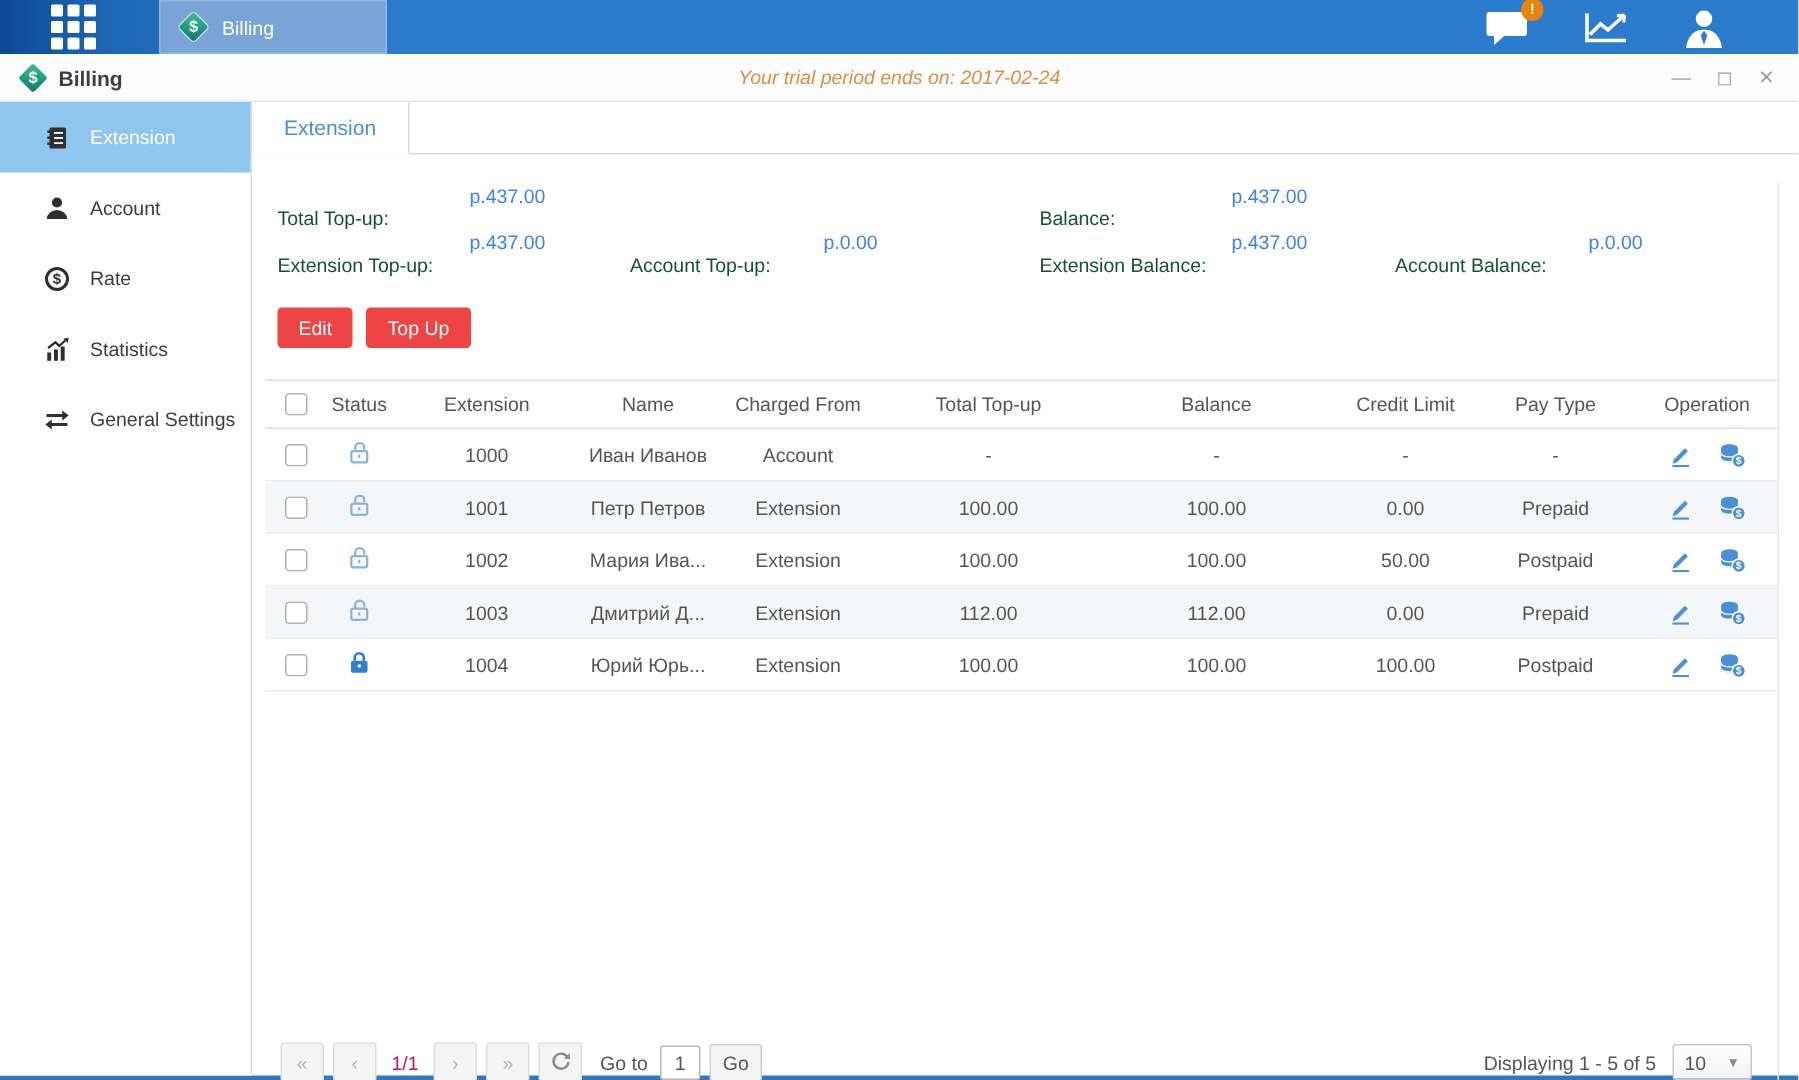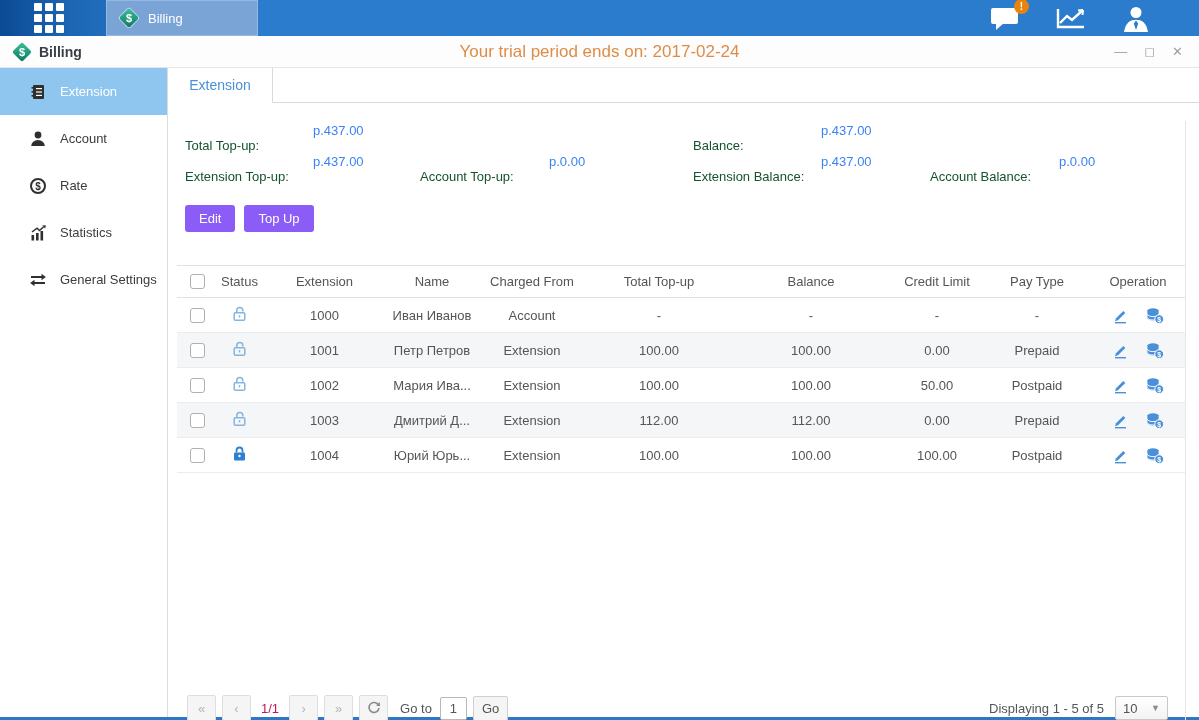--- a/index.html
+++ b/index.html
@@ -15,21 +15,21 @@
   .diamond .shape { position:absolute; left:3px; top:3px; width:14px; height:14px; transform:rotate(45deg); background:linear-gradient(135deg,#3cc295 0%,#1e9a7c 55%,#14745e 100%); border-radius:2px; box-shadow:0 0 0 1px rgba(255,255,255,.55); }
   .diamond .dollar { position:absolute; left:0; top:0; width:20px; height:20px; display:flex; align-items:center; justify-content:center; color:#fff; font-weight:bold; font-size:11px; }
   .taskbar-right { position:absolute; right:48px; top:0; height:36px; display:flex; align-items:center; gap:34px; }
   .tb-icon { position:relative; cursor:pointer; display:flex; }
   .badge { position:absolute; top:-6px; right:-8px; width:15px; height:15px; border-radius:50%; background:#e8830c; color:#fff; font-size:10px; font-weight:bold; display:flex; align-items:center; justify-content:center; }
 
   
   .titlebar { height:32px; background:#fdfdfd; border-bottom:1px solid #e3e6ea; display:flex; align-items:center; position:relative; }
   .title-left { display:flex; align-items:center; gap:7px; margin-left:12px; }
   .title-left .ttl { font-size:14px; font-weight:bold; color:#3a3f45; }
-  .trial { position:absolute; left:0; right:0; text-align:center; color:#de8c46; font-size:17px; pointer-events:none; }
+  .trial { position:absolute; left:0; right:0; text-align:center; color:#de8c46; font-size:13px; pointer-events:none;font-style:italic; }
   .win-controls { position:absolute; right:16px; display:flex; gap:17px; }
   .win-controls span { color:#9aa0a6; font-size:13px; cursor:pointer; line-height:1; }
 
   
   .body-row { display:flex; height:649px;justify-content:center; }
   .sidebar { width:169px; border-right:1px solid #dcdcdc; background:#fff; flex:0 0 auto; }
   .side-item { height:47px; display:flex; align-items:center; padding-left:30px; gap:13px; font-size:13px; color:#3c3c3c; cursor:pointer; }
   .side-item.active { background:#8fc6f0; color:#fff; }
   .side-item svg { flex:0 0 auto; }
   .content { flex:1; position:relative; }
@@ -41,24 +41,24 @@
   .inner { margin-left:9px; margin-right:14px; border-right:1px solid #e7e7e7; position:relative; height:614px; }
 
   
   .summary { position:relative; height:62px; margin-top:18px; font-size:13px; }
   .summary span { position:absolute; white-space:nowrap; color:#3b82f6; }
   .summary .lbl { font-weight:normal; color:#14532d;margin-top:15px; }
   .r1 { top:2px; } .r2 { top:33px; }
 
   
   .btnrow { margin-top:22px; padding-left:8px; display:flex; gap:9px; }
-  .btn { background:#8b5cf6; color:#fff; border:none; font-size:13px; font-family:"Liberation Sans",sans-serif; height:27px; padding:0 14px; border-radius:3px; cursor:pointer; }
-
-  
-  .tbl { margin-top:33px; width:1008px; font-size:13px; color:#555; }
+  .btn { background:#ef4444; color:#fff; border:none; font-size:13px; font-family:"Liberation Sans",sans-serif; height:27px; padding:0 14px; border-radius:3px; cursor:pointer; }
+
+  
+  .tbl { margin-top:21px; width:1008px; font-size:13px; color:#555; }
   .trow { display:grid; grid-template-columns:40px 45px 125px 90px 110px 144px 160px 92px 108px 94px; align-items:center; }
   .thead { height:33px; border-top:1px solid #e0e0e0; border-bottom:1px solid #e0e0e0; color:#555; }
   .cell { text-align:center; overflow:hidden; white-space:nowrap; }
   .row { height:35px; border-bottom:1px solid #ececec; }
   .row:nth-child(even) { background:#f5f6f7; }
   .cb { width:15px; height:15px; border:1px solid #b0b0b0; border-radius:3px; background:#fff; margin:0 auto; cursor:pointer; }
   .ops { display:flex; justify-content:center; gap:16px; align-items:center; }
   .ops svg { cursor:pointer; }
 
   

